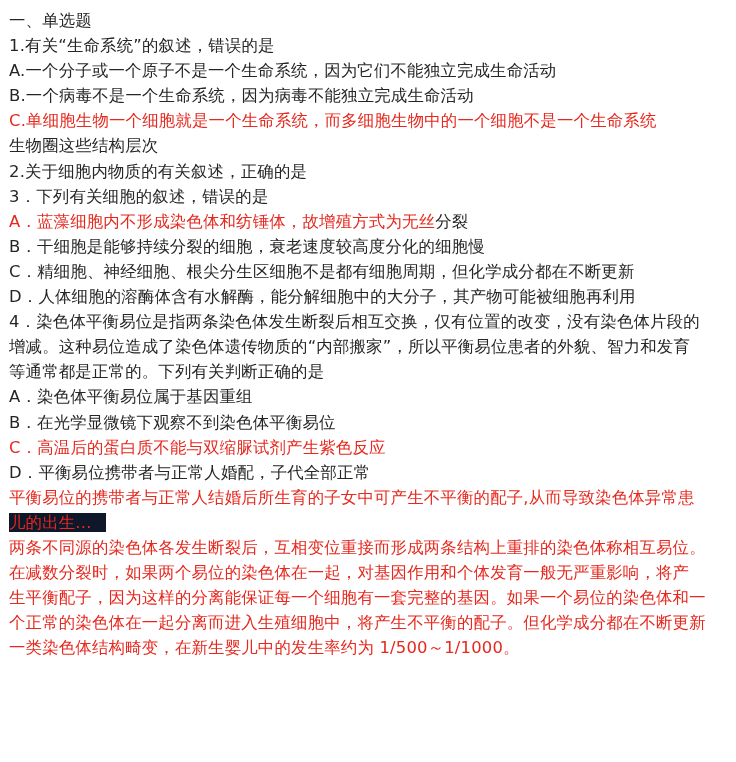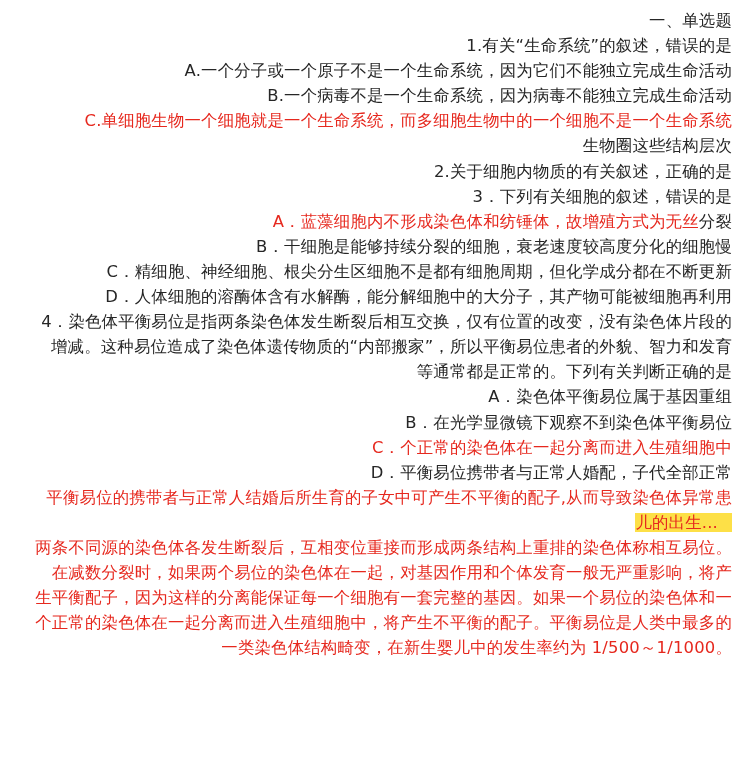--- a/index.html
+++ b/index.html
@@ -10,31 +10,30 @@
     width: 736px;
     height: 762px;
     background: #ffffff;
     overflow: hidden;
   }
   .doc {
     padding: 8px 4px 0 9px;
     font-family: "DejaVu Sans", sans-serif;
     font-size: 16.4px;
     color: #262626;
-    text-align: right;
   }
   .line {
     height: 25.1px;
     line-height: 25.1px;
     white-space: pre;
     letter-spacing: 0.2px;
   }
   .seg-black { color: #262626; }
   .seg-red   { color: #e6281e; }
-  .seg-hl    { background: #fde047; padding-right: 14px; }
+  .seg-hl    { background: #0f172a; padding-right: 14px; }
 </style>
 </head>
 <body>
 
 <div class="doc" id="doc">
     <div class="line"><span class="seg-black">一、单选题</span></div>
     <div class="line"><span class="seg-black">1.有关“生命系统”的叙述，错误的是</span></div>
     <div class="line"><span class="seg-black">A.一个分子或一个原子不是一个生命系统，因为它们不能独立完成生命活动</span></div>
     <div class="line"><span class="seg-black">B.一个病毒不是一个生命系统，因为病毒不能独立完成生命活动</span></div>
     <div class="line"><span class="seg-red">C.单细胞生物一个细胞就是一个生命系统，而多细胞生物中的一个细胞不是一个生命系统</span></div>
@@ -43,22 +42,22 @@
     <div class="line"><span class="seg-black">3．下列有关细胞的叙述，错误的是</span></div>
     <div class="line"><span class="seg-red">A．蓝藻细胞内不形成染色体和纺锤体，故增殖方式为无丝</span><span class="seg-black">分裂</span></div>
     <div class="line"><span class="seg-black">B．干细胞是能够持续分裂的细胞，衰老速度较高度分化的细胞慢</span></div>
     <div class="line"><span class="seg-black">C．精细胞、神经细胞、根尖分生区细胞不是都有细胞周期，但化学成分都在不断更新</span></div>
     <div class="line"><span class="seg-black">D．人体细胞的溶酶体含有水解酶，能分解细胞中的大分子，其产物可能被细胞再利用</span></div>
     <div class="line"><span class="seg-black">4．染色体平衡易位是指两条染色体发生断裂后相互交换，仅有位置的改变，没有染色体片段的</span></div>
     <div class="line"><span class="seg-black">增减。这种易位造成了染色体遗传物质的“内部搬家”，所以平衡易位患者的外貌、智力和发育</span></div>
     <div class="line"><span class="seg-black">等通常都是正常的。下列有关判断正确的是</span></div>
     <div class="line"><span class="seg-black">A．染色体平衡易位属于基因重组</span></div>
     <div class="line"><span class="seg-black">B．在光学显微镜下观察不到染色体平衡易位</span></div>
-    <div class="line"><span class="seg-red">C．个正常的染色体在一起分离而进入生殖细胞中</span></div>
+    <div class="line"><span class="seg-red">C．高温后的蛋白质不能与双缩脲试剂产生紫色反应</span></div>
     <div class="line"><span class="seg-black">D．平衡易位携带者与正常人婚配，子代全部正常</span></div>
     <div class="line"><span class="seg-red">平衡易位的携带者与正常人结婚后所生育的子女中可产生不平衡的配子,从而导致染色体异常患</span></div>
     <div class="line"><span class="seg-red seg-hl">儿的出生...</span></div>
     <div class="line"><span class="seg-red">两条不同源的染色体各发生断裂后，互相变位重接而形成两条结构上重排的染色体称相互易位。</span></div>
     <div class="line"><span class="seg-red">在减数分裂时，如果两个易位的染色体在一起，对基因作用和个体发育一般无严重影响，将产</span></div>
     <div class="line"><span class="seg-red">生平衡配子，因为这样的分离能保证每一个细胞有一套完整的基因。如果一个易位的染色体和一</span></div>
-    <div class="line"><span class="seg-red">个正常的染色体在一起分离而进入生殖细胞中，将产生不平衡的配子。平衡易位是人类中最多的</span></div>
+    <div class="line"><span class="seg-red">个正常的染色体在一起分离而进入生殖细胞中，将产生不平衡的配子。但化学成分都在不断更新</span></div>
     <div class="line"><span class="seg-red">一类染色体结构畸变，在新生婴儿中的发生率约为 1/500～1/1000。</span></div>
   </div>
 
 </body></html>

